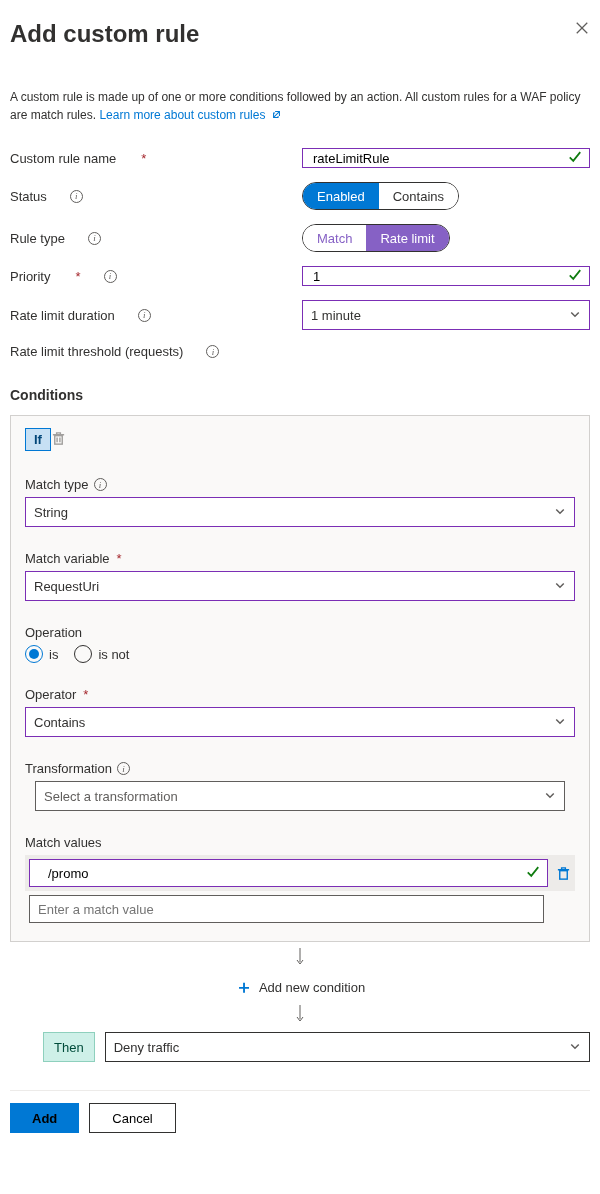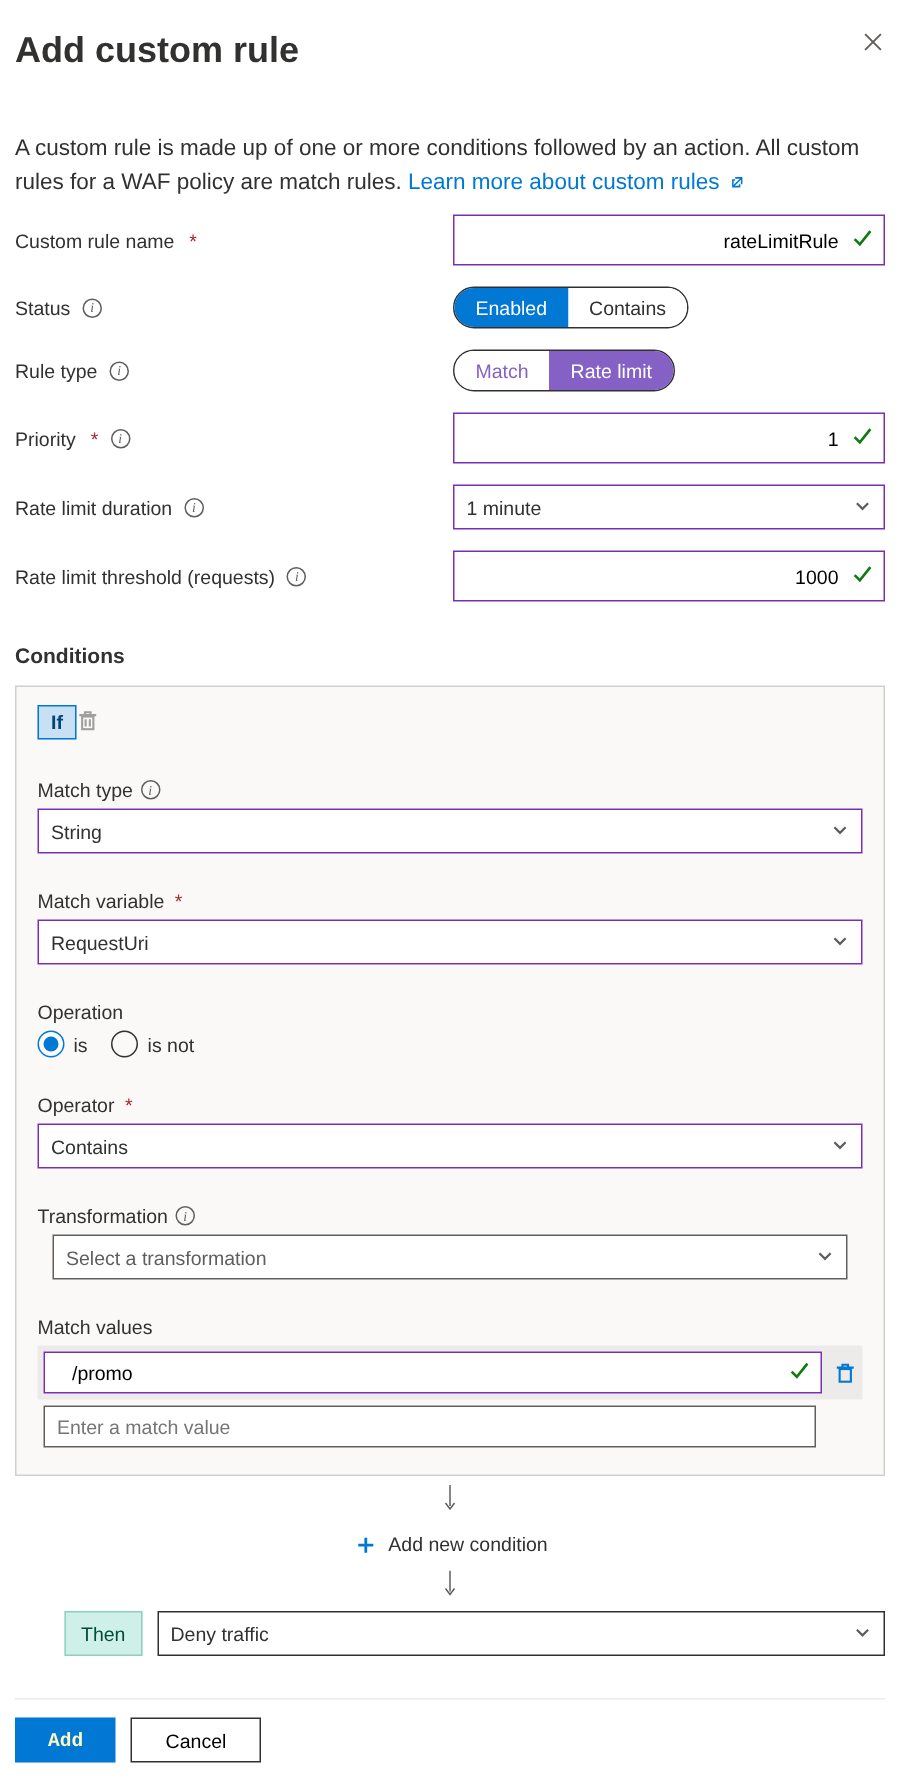--- a/index.html
+++ b/index.html
@@ -25,39 +25,39 @@
   width: 16px;
   height: 16px;
   cursor: pointer;
   color: #605e5c;
   display: flex;
   align-items: center;
   justify-content: center;
 }
 .close-btn svg { width: 14px; height: 14px; }
 .intro {
-  font-size: 15px;
+  font-size: 12px;
   line-height: 1.5;
-  margin-bottom: 10px;
+  margin-bottom: 24px;
 }
 .intro a {
   color: #0078d4;
   text-decoration: none;
 }
 .ext-icon { width: 11px; height: 11px; vertical-align: -1px; margin-left: 2px; fill:#0078d4; }
 .row {
   display: flex;
   align-items: center;
   margin-bottom: 14px;
 }
 .row-label {
   width: 292px;
   display: flex;
   align-items: center;
-  gap: 8px;
+  gap: 23px;
   font-size: 13px;
   text-align: right;
 }
 .row-control {
   flex: 1;
 }
 .required {
   color: #a4262c;
   margin-left: 2px;
 }
@@ -70,27 +70,26 @@
   align-items: center;
   justify-content: center;
   font-size: 9px;
   font-style: italic;
   color: #605e5c;
   font-family: Georgia, serif;
   cursor: pointer;
 }
 .text-input {
   width: 100%;
-  height: 34px;
+  height: 20px;
   border: 1px solid #7b2eb5;
   padding: 0 30px 0 10px;
   font-size: 13px;
   background: #fff;
   position: relative;
-  text-align: right;
 }
 .input-wrap { position: relative; }
 .check-mark {
   position: absolute;
   right: 8px;
   top: 50%;
   transform: translateY(-50%);
   color: #107c10;
 }
 .check-mark svg { width: 14px; height: 14px; stroke:#107c10; stroke-width:2; fill:none; }
@@ -280,23 +279,22 @@
 }
 .btn {
   height:30px;
   padding:0 22px;
   font-size:13px;
   cursor:pointer;
   border:none;
 }
 .btn-primary {
   background:#0078d4;
-  color:#fef9c3;
+  color:#000000;
   font-weight:600;
-  font-family:Liberation Mono, monospace;
 }
 .btn-secondary {
   background:#fff;
   border:1px solid #323130;
 }
 </style>
 </head>
 <body>
 
 <div class="header">
@@ -384,26 +382,20 @@
             <polyline points="3,6 8,11 13,6"></polyline>
           </svg></span>
     </div>
   </div>
 </div>
 
 <div class="row">
   <div class="row-label">
     <span>Rate limit threshold (requests)</span>
     <span class="info-icon">i</span>
-  </div>
-  <div class="row-control input-wrap">
-    <input class="text-input" value="1000" style="">
-    <span class="check-mark"><svg viewBox="0 0 16 16">
-          <polyline points="2,9 6,13 14,3"></polyline>
-        </svg></span>
   </div>
 </div>
 
 <div class="section-title">Conditions</div>
 
 <div class="cond-box">
   <div class="cond-header">
     <span class="if-badge">If</span>
     <span class="trash">
       <svg viewBox="0 0 16 16">

